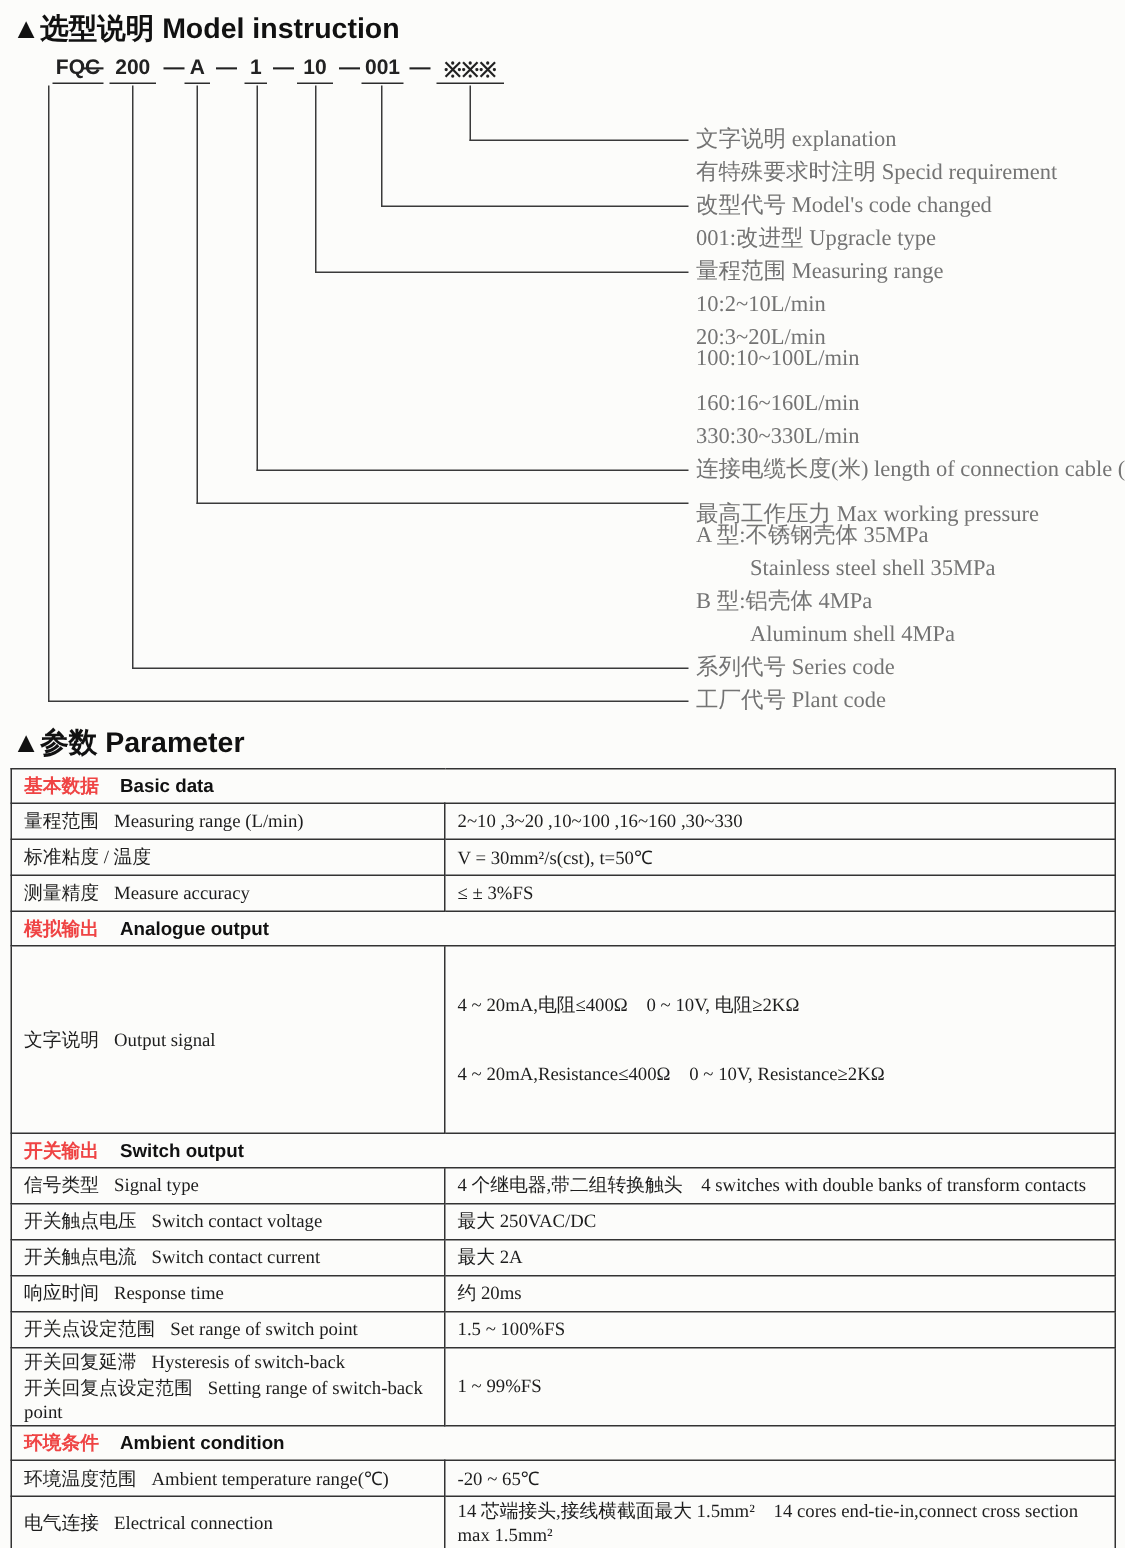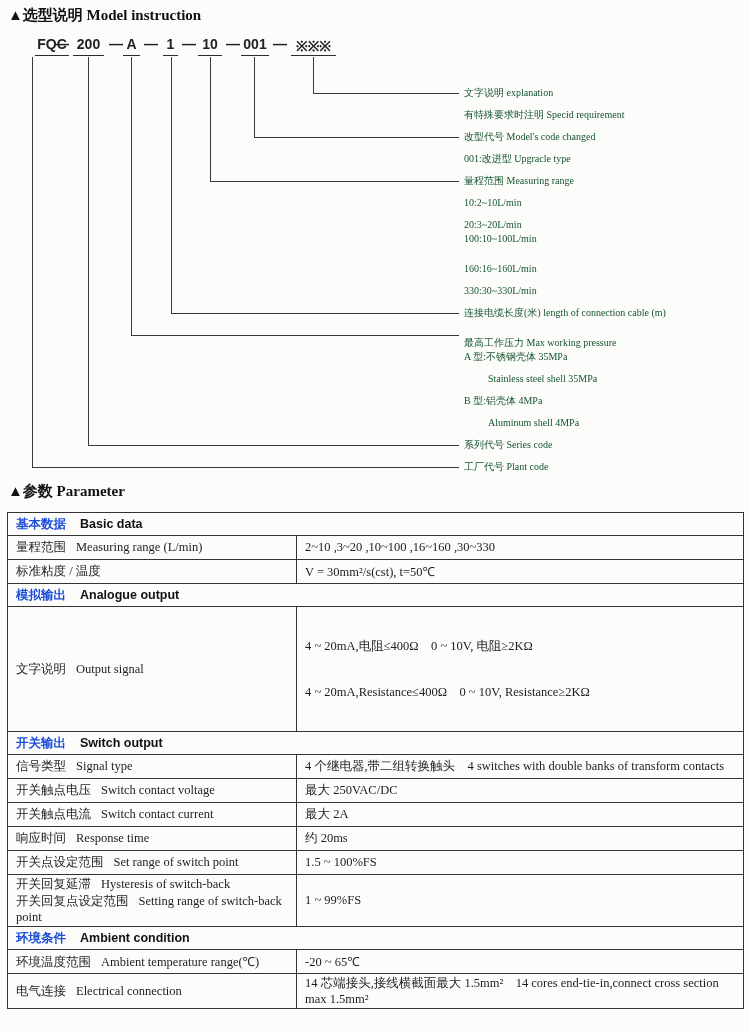--- a/index.html
+++ b/index.html
@@ -6,22 +6,22 @@
   .page{
     position:relative;
     width:750px;height:1032px;
     background:#fcfcfa;
     font-family:"Liberation Serif", serif;
     color:#1d1d1d;
     overflow:hidden;
   }
   .h-title{
     position:absolute;left:8px;
-    font-family:Liberation Serif, serif;
-    font-weight:bold;font-size:15px;color:#111;
+    font-family:Liberation Sans, sans-serif;
+    font-weight:bold;font-size:19px;color:#111;
     white-space:pre;
   }
   
   .seg{
     position:absolute;top:36px;height:18px;
     font-family:"Liberation Sans", sans-serif;
     font-weight:bold;font-size:14px;color:#222;
     text-align:center;
     border-bottom:1.8px solid #2c2c2c;
     padding-bottom:1px;
@@ -32,24 +32,24 @@
     font-weight:bold;font-size:14px;color:#222;
     text-align:center;
   }
   .conn{
     position:absolute;
     border-left:1.5px solid #3a3a3a;
     border-bottom:1.5px solid #3a3a3a;
   }
   .lab{
     position:absolute;left:464px;
-    font-size:10px;line-height:16px;color:#14532d;
+    font-size:15px;line-height:16px;color:#737373;
     white-space:pre;
   }
-  .lab.ind{left:488px;text-align:right;}
+  .lab.ind{left:500px;text-align:right;}
   
   table.param{
     position:absolute;left:7px;top:512px;
     width:737px;
     border-collapse:collapse;
     table-layout:fixed;
   }
   table.param td{
     border:1.5px solid #333;
     font-size:12.5px;
@@ -58,21 +58,21 @@
     overflow:hidden;
   }
   col.c-label{width:289px;}
   tr.r-sec td{height:20px;}
   tr.r-data td{height:21px;}
   tr.r-v2 td{height:34px;}
   tr.r-l2 td{height:42px;}
   .zh{font-weight:normal;}
   tr.r-sec .zh{
     font-family:"Liberation Sans", sans-serif;
-    font-weight:bold;color:#1d4ed8;
+    font-weight:bold;color:#ef4444;
   }
   tr.r-sec .en{
     font-family:"Liberation Sans", sans-serif;
     font-weight:bold;color:#111;margin-left:14px;
   }
   td.lbl .en{margin-left:10px;text-align:center;}
   td.val{white-space:pre-wrap;padding-left:10px;}
 </style>
 </head>
 <body>
@@ -137,20 +137,24 @@
         <td colspan="2"><span class="zh">基本数据</span><span class="en">Basic data</span></td>
       </tr>
       <tr class="r-data">
         <td class="lbl"><span class="zh">量程范围</span><span class="en">Measuring range (L/min)</span></td>
         <td class="val">2~10 ,3~20 ,10~100 ,16~160 ,30~330</td>
       </tr>
       <tr class="r-data">
         <td class="lbl"><span class="zh">标准粘度 / 温度</span><span class="en"></span></td>
         <td class="val">V = 30mm²/s(cst), t=50℃</td>
       </tr>
+      <tr class="r-data">
+        <td class="lbl"><span class="zh">测量精度</span><span class="en">Measure accuracy</span></td>
+        <td class="val">≤ ± 3%FS</td>
+      </tr>
       <tr class="r-sec">
         <td colspan="2"><span class="zh">模拟输出</span><span class="en">Analogue output</span></td>
       </tr>
       <tr class="r-v2">
         <td class="lbl"><span class="zh">文字说明</span><span class="en">Output signal</span></td>
         <td class="val">
           <div>4 ~ 20mA,电阻≤400Ω    0 ~ 10V, 电阻≥2KΩ</div>
           <div>4 ~ 20mA,Resistance≤400Ω    0 ~ 10V, Resistance≥2KΩ</div>
         </td>
       </tr>

